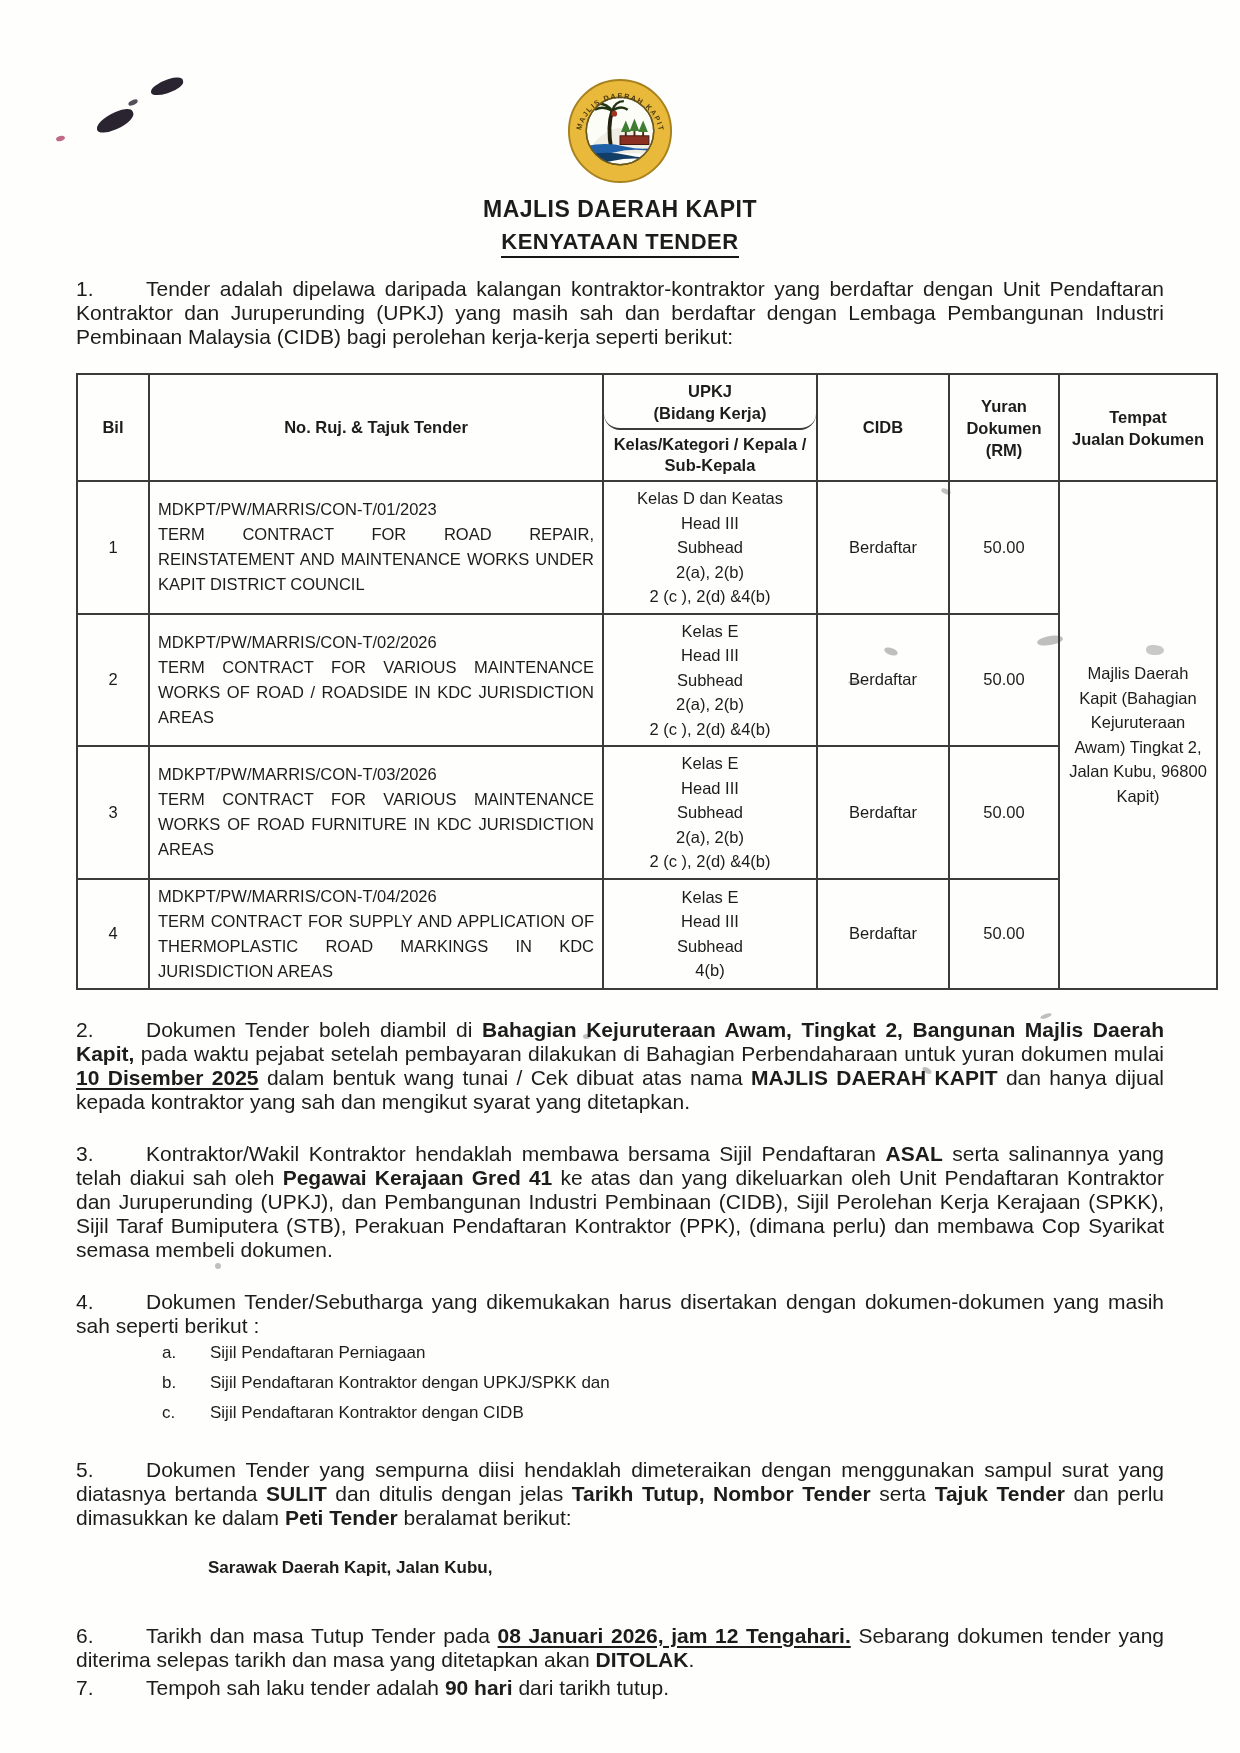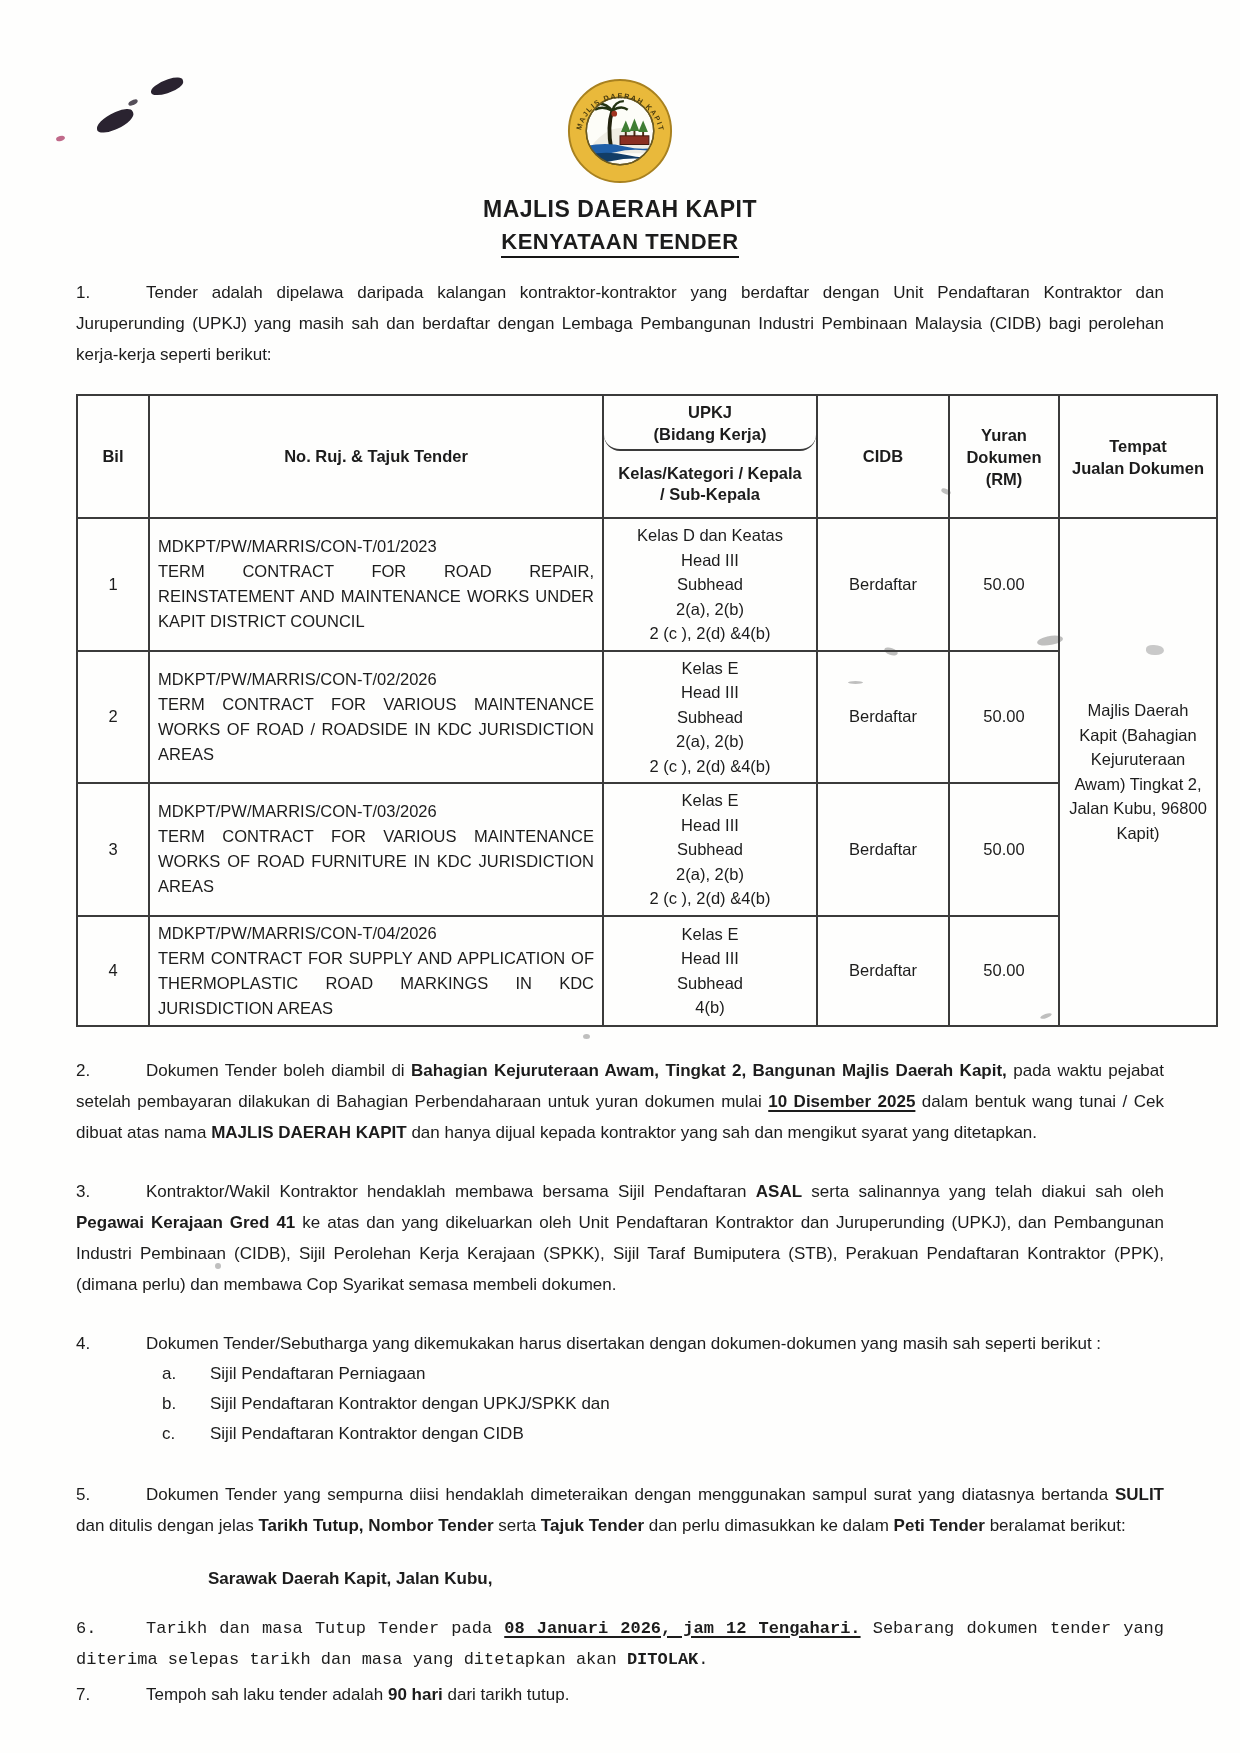--- a/index.html
+++ b/index.html
@@ -20,27 +20,27 @@
     text-align:center;font-size:23px;font-weight:bold;
     letter-spacing:.5px;margin-top:8px;
   }
   .doc-title{
     text-align:center;font-size:22px;font-weight:bold;
     letter-spacing:.5px;margin-top:6px;
   }
   .doc-title span{border-bottom:2.5px solid #151515;padding-bottom:2px;}
   
   .para{
-    font-size:17px;line-height:31px;text-align:justify;
+    font-size:21px;line-height:24px;text-align:justify;
     margin:0;
   }
   .para .num{display:inline-block;width:70px;font-weight:normal;}
   .b{font-weight:bold;}
   .u{text-decoration:underline;text-decoration-thickness:2px;text-underline-offset:3px;}
-  .mt22{margin-top:22px;} .mt26{margin-top:20px;font-family:Liberation Mono, monospace;} .mt28{margin-top:28px;}
+  .mt22{margin-top:22px;} .mt26{margin-top:42px;} .mt28{margin-top:28px;}
   .mt30{margin-top:30px;} .mt4{margin-top:4px;}
   .subitem{
     font-size:17px;line-height:30px;text-align:left;
     padding-left:86px;
   }
   .subitem .letter{display:inline-block;width:48px;}
   .plainline{font-size:17px;line-height:26px;}
   .address{
     margin-top:24px;margin-left:132px;
     font-size:17px;font-weight:bold;line-height:28px;
@@ -65,21 +65,21 @@
   th.col-fee{width:96px;}
   th.col-place{width:144px;}
   table.tender thead th{
     font-weight:bold;text-align:center;height:86px;padding:0 6px;
   }
   .upkj-head{display:flex;flex-direction:column;height:100%;justify-content:stretch;}
   .upkj-head .top{
     flex:0 0 auto;padding:5px 4px 4px 4px;border-bottom:2px solid #3b3b3b;
     white-space:pre-line;line-height:22px;border-radius:16px;
   }
-  .upkj-head .bottom{flex:1;display:flex;align-items:center;justify-content:center;padding:12px;line-height:21px;}
+  .upkj-head .bottom{flex:1;display:flex;align-items:center;justify-content:center;padding:4px;line-height:21px;}
   th .prelines{white-space:pre-line;line-height:22px;}
   td.c{text-align:center;}
   td.cell-ref{text-align:justify;padding:6px 10px;line-height:25px;}
   .refno{display:block;text-align:left;}
   td .upkj-lines{white-space:pre-line;text-align:center;line-height:24.5px;}
   td.cell-place{text-align:center;line-height:24.5px;padding:6px 10px;}
   tr.r1{height:104px;} tr.r2{height:104px;} tr.r3{height:104px;} tr.r4{height:90px;}
   
   .artifact{position:absolute;pointer-events:none;}
   .blob{background:#2a2330;border-radius:60% 40% 55% 45%;}

